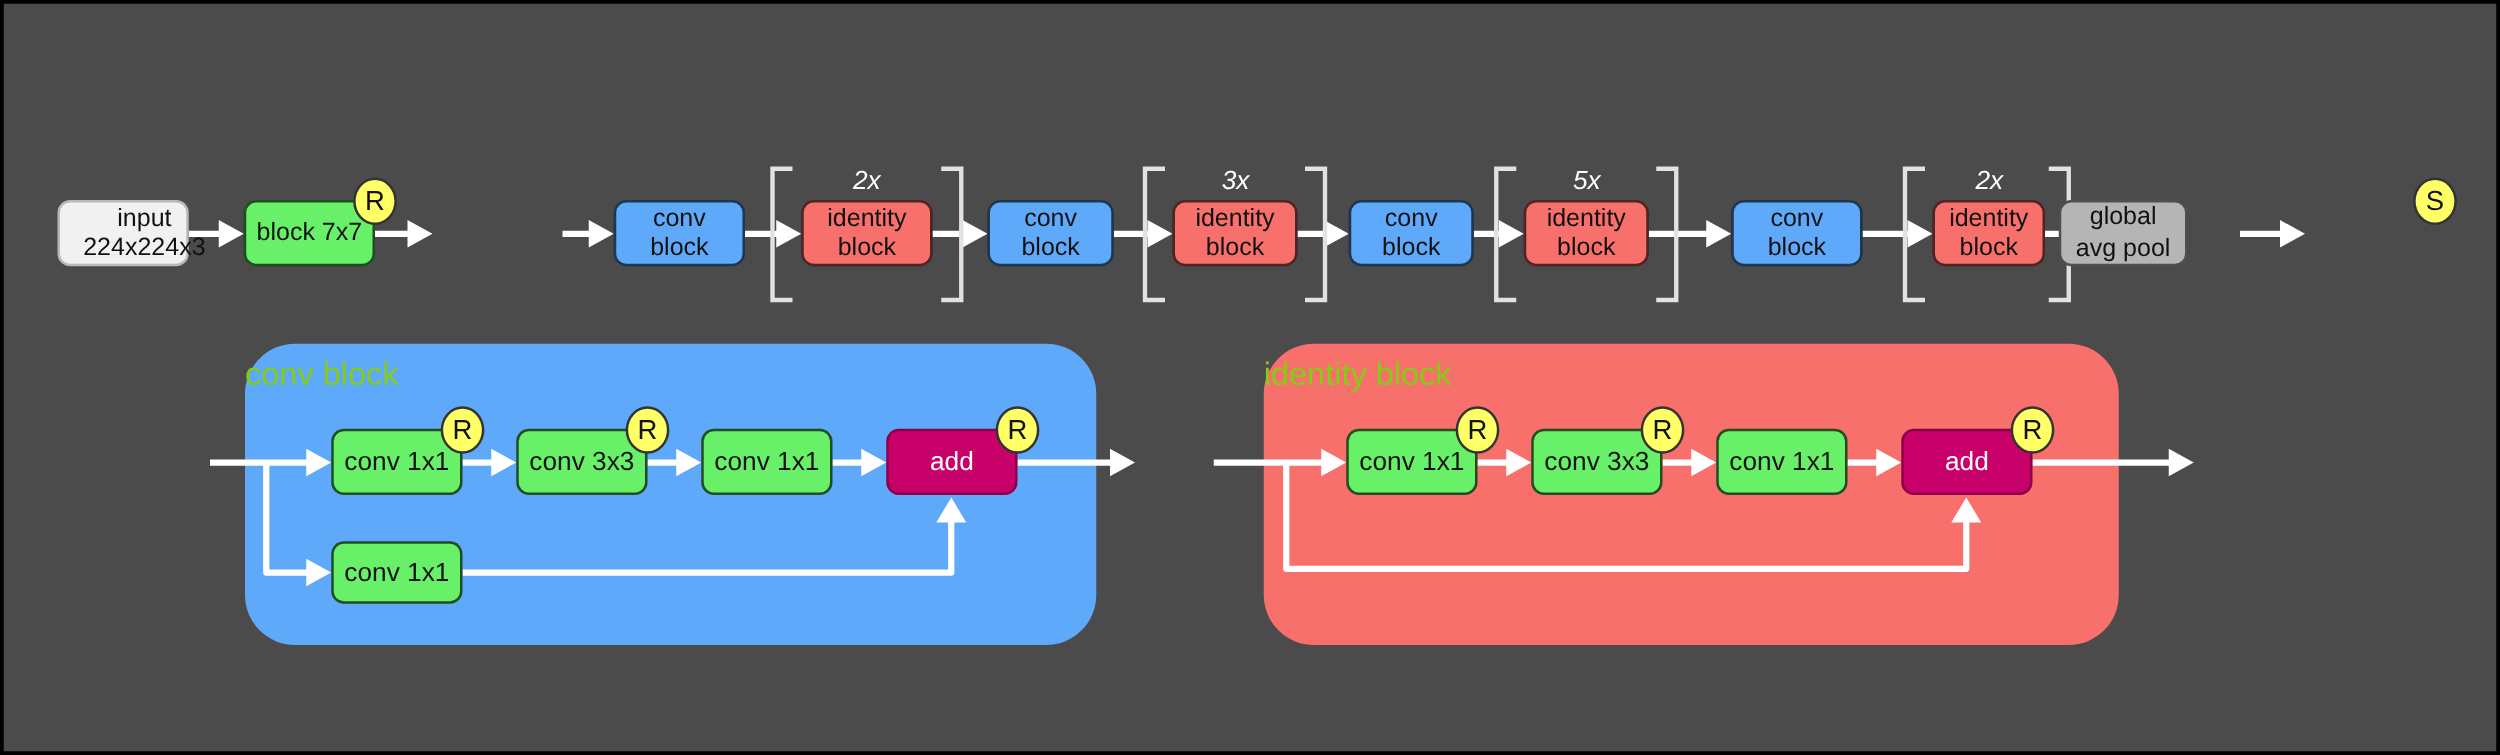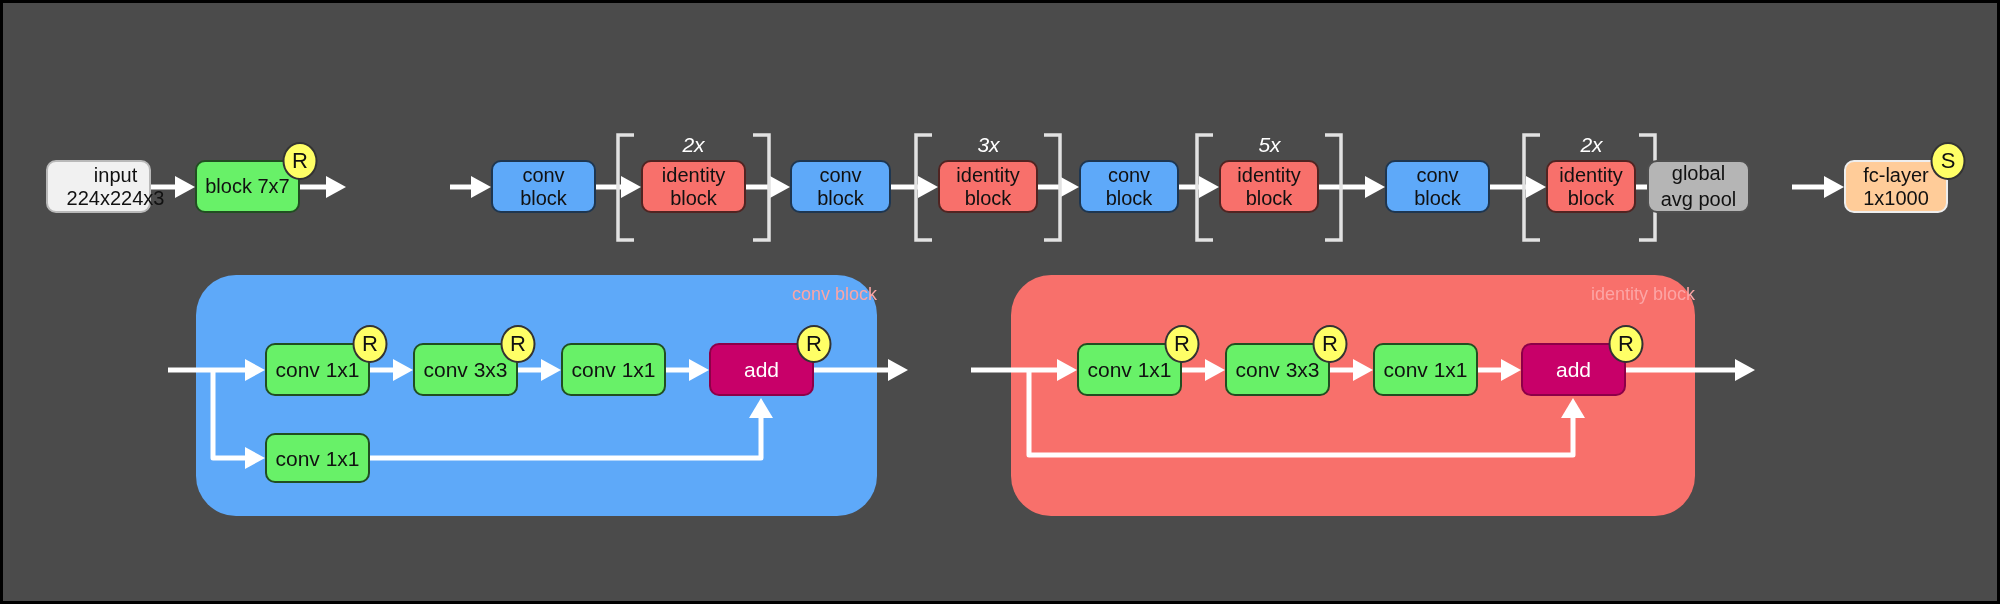--- a/index.html
+++ b/index.html
@@ -21,21 +21,21 @@
   }
   .box span:empty{display:none;}
   .light  {background:var(--light,#f1f1f1);border-color:#b9b9b9;padding-left:34px;}
   .green  {background:var(--green,#68f168);}
   .gray   {background:var(--gray,#b5b5b5);border-color:#4f4f4f;}
   .blue   {background:var(--blue,#5ea9f9);}
   .red    {background:var(--red,#f8706b);}
   .peach  {background:var(--peach,#ffcc99);border-color:#eee;}
   .magenta{background:var(--magenta,#c80069);border-color:#8d0048;color:#fff;}
   .panel{position:absolute;top:272px;height:241px;border-radius:40px;z-index:1;}
-  .panel-title{position:absolute;top:281px;font-size:18px;color:#fca5a5;z-index:3;text-align:right;}
+  .panel-title{position:absolute;top:281px;font-size:26px;color:#84cc16;z-index:3;text-align:left;}
   .mult{position:absolute;top:130px;width:105px;font-size:21px;color:#fff;z-index:3;text-align:center;font-style:italic;}
   .badge{
     position:absolute;width:35px;height:38px;border-radius:50%;
     background:var(--yellow,#ffff66);border:2px solid #333;box-sizing:border-box;
     display:flex;align-items:center;justify-content:center;
     font-size:22px;color:#111;z-index:4;transform:translate(-50%,-50%);
   }
   svg.wires{position:absolute;left:0;top:0;z-index:2;}
   svg.wires line,svg.wires path{stroke:var(--line,#fff);stroke-width:5;fill:none;}
   svg.wires polygon{fill:var(--line,#fff);stroke:none;}
@@ -155,24 +155,20 @@
       <span>block</span>
   </div>
   <div class="box red" style="left:1543px;top:157px;width:90px;">
     <span>identity</span>
       <span>block</span>
   </div>
   <div class="box gray" style="left:1644px;top:157px;width:103px;justify-content:space-between;">
     <span>global</span>
       <span>avg pool</span>
   </div>
-  <div class="box peach" style="left:1841px;top:157px;width:104px;">
-    <span>fc-layer</span>
-      <span>1x1000</span>
-  </div>
 
   <div class="mult" style="left:638px;">2x</div>
   <div class="mult" style="left:933px;">3x</div>
   <div class="mult" style="left:1214px;">5x</div>
   <div class="mult" style="left:1536px;">2x</div>
 
   <div class="badge" style="left:297px;top:158px;">R</div>
   <div class="badge" style="left:1945px;top:158px;">S</div>
 
   <div class="panel-title" style="left:193px;width:681px;">conv block</div>

